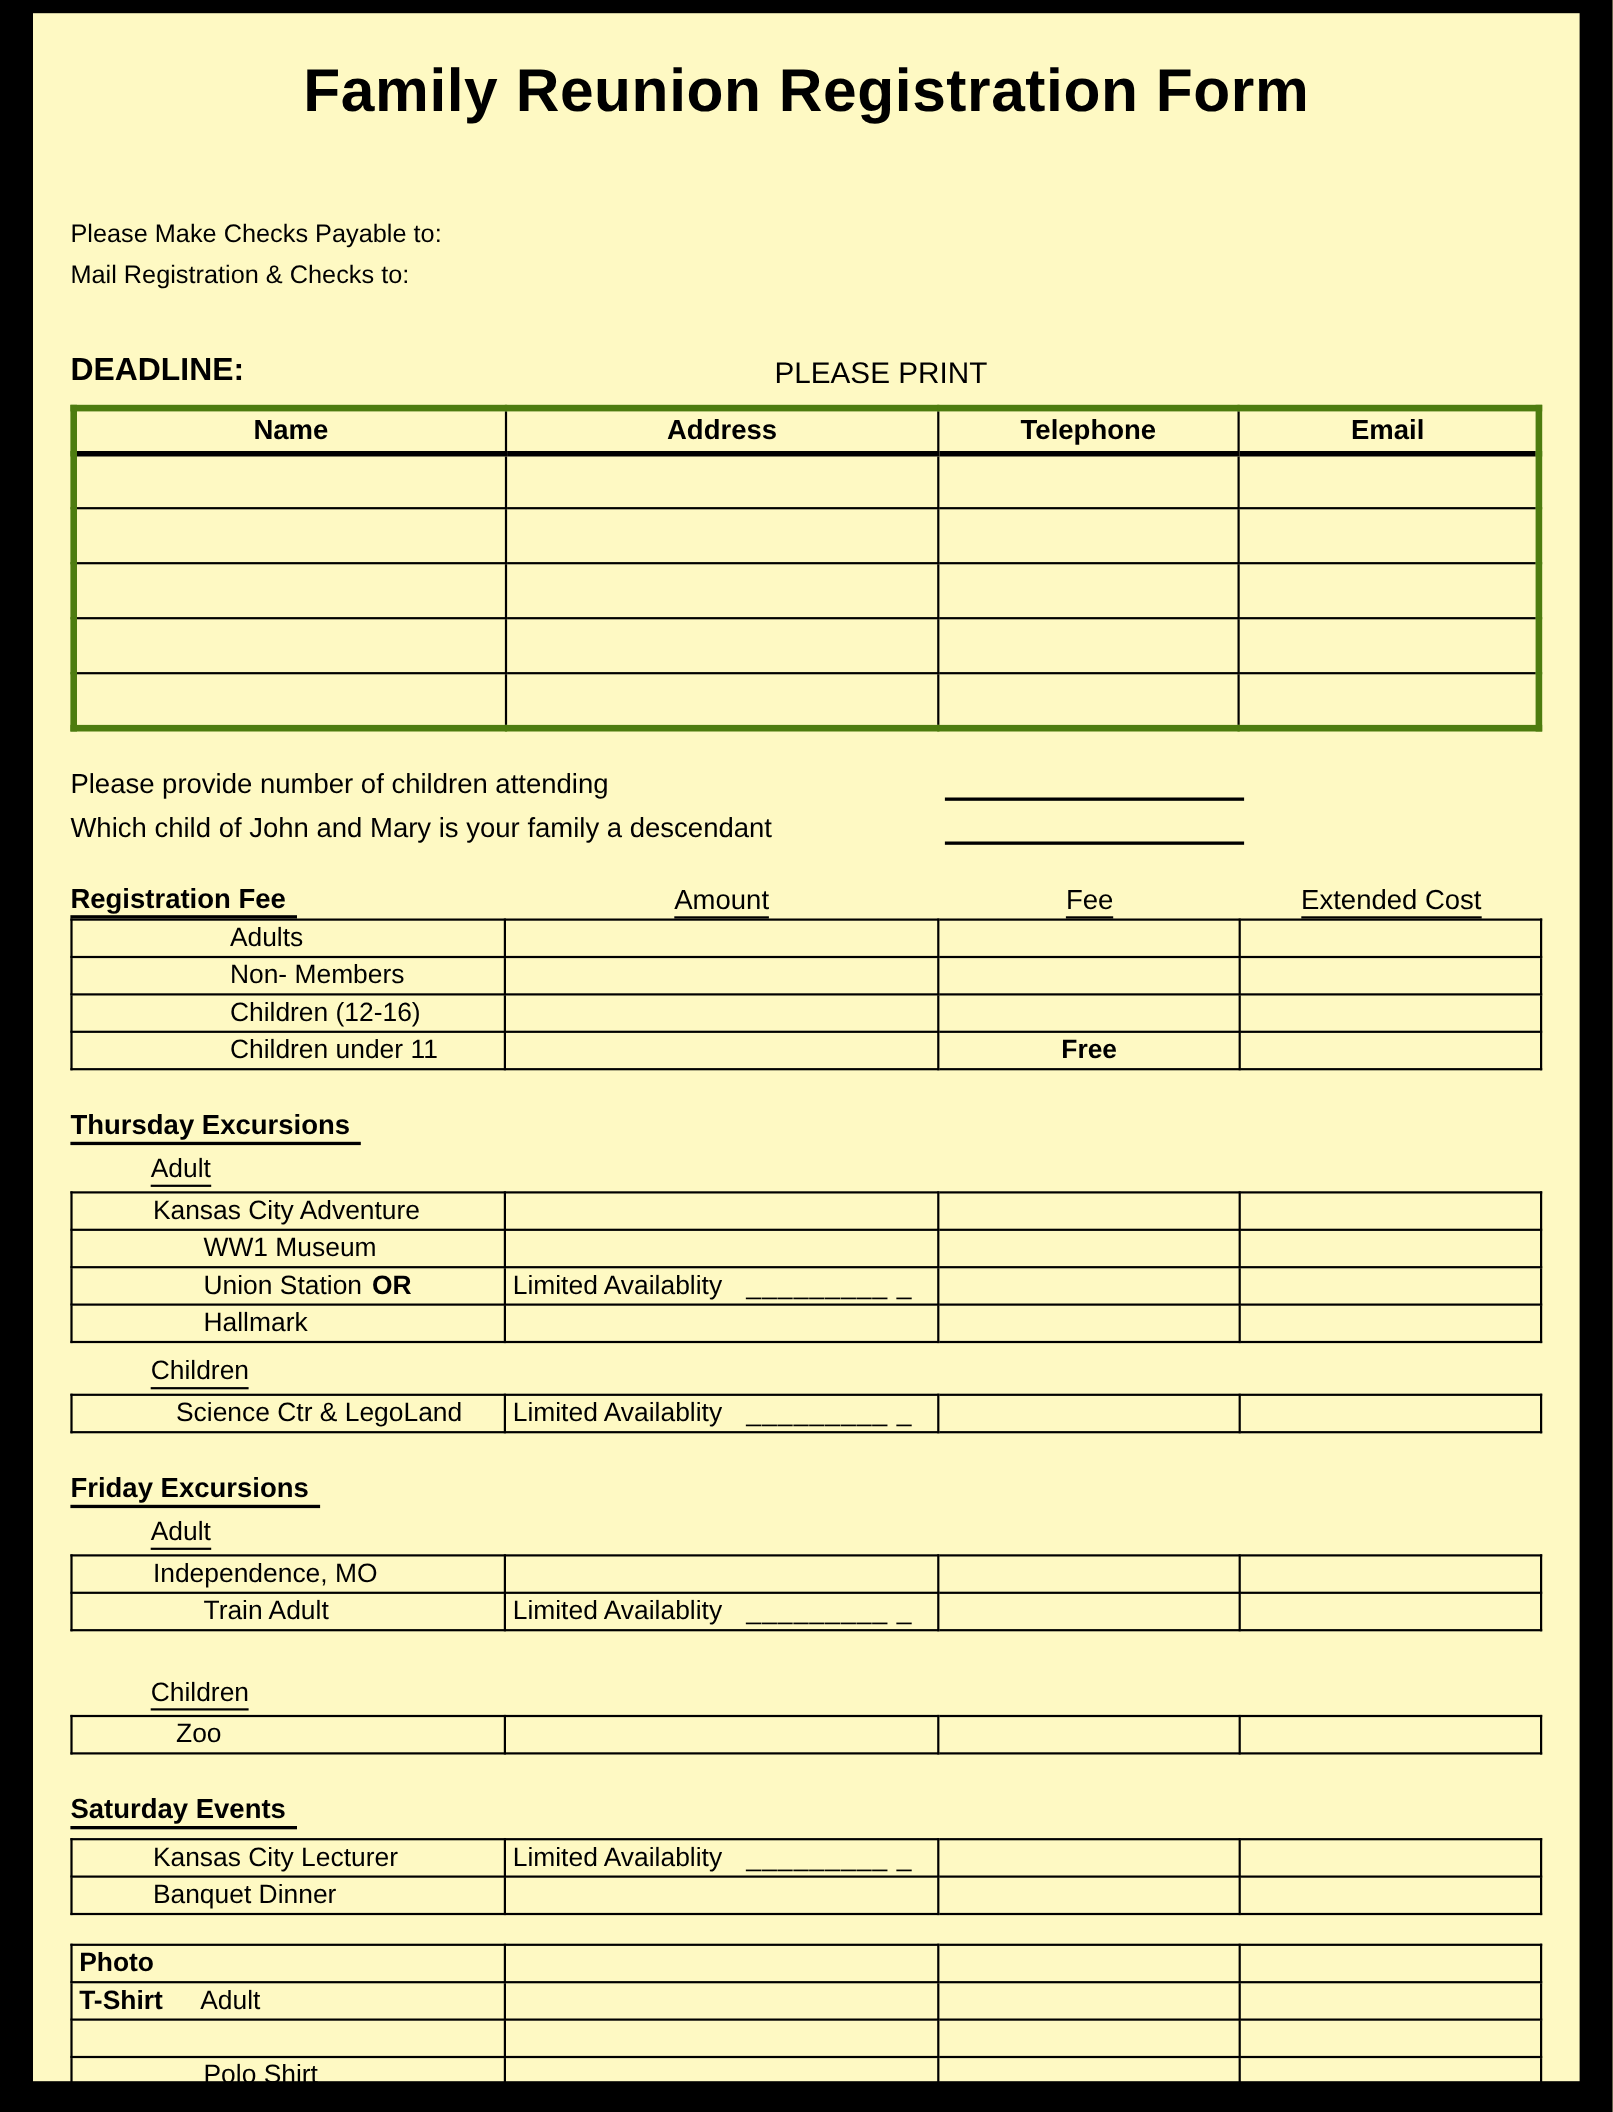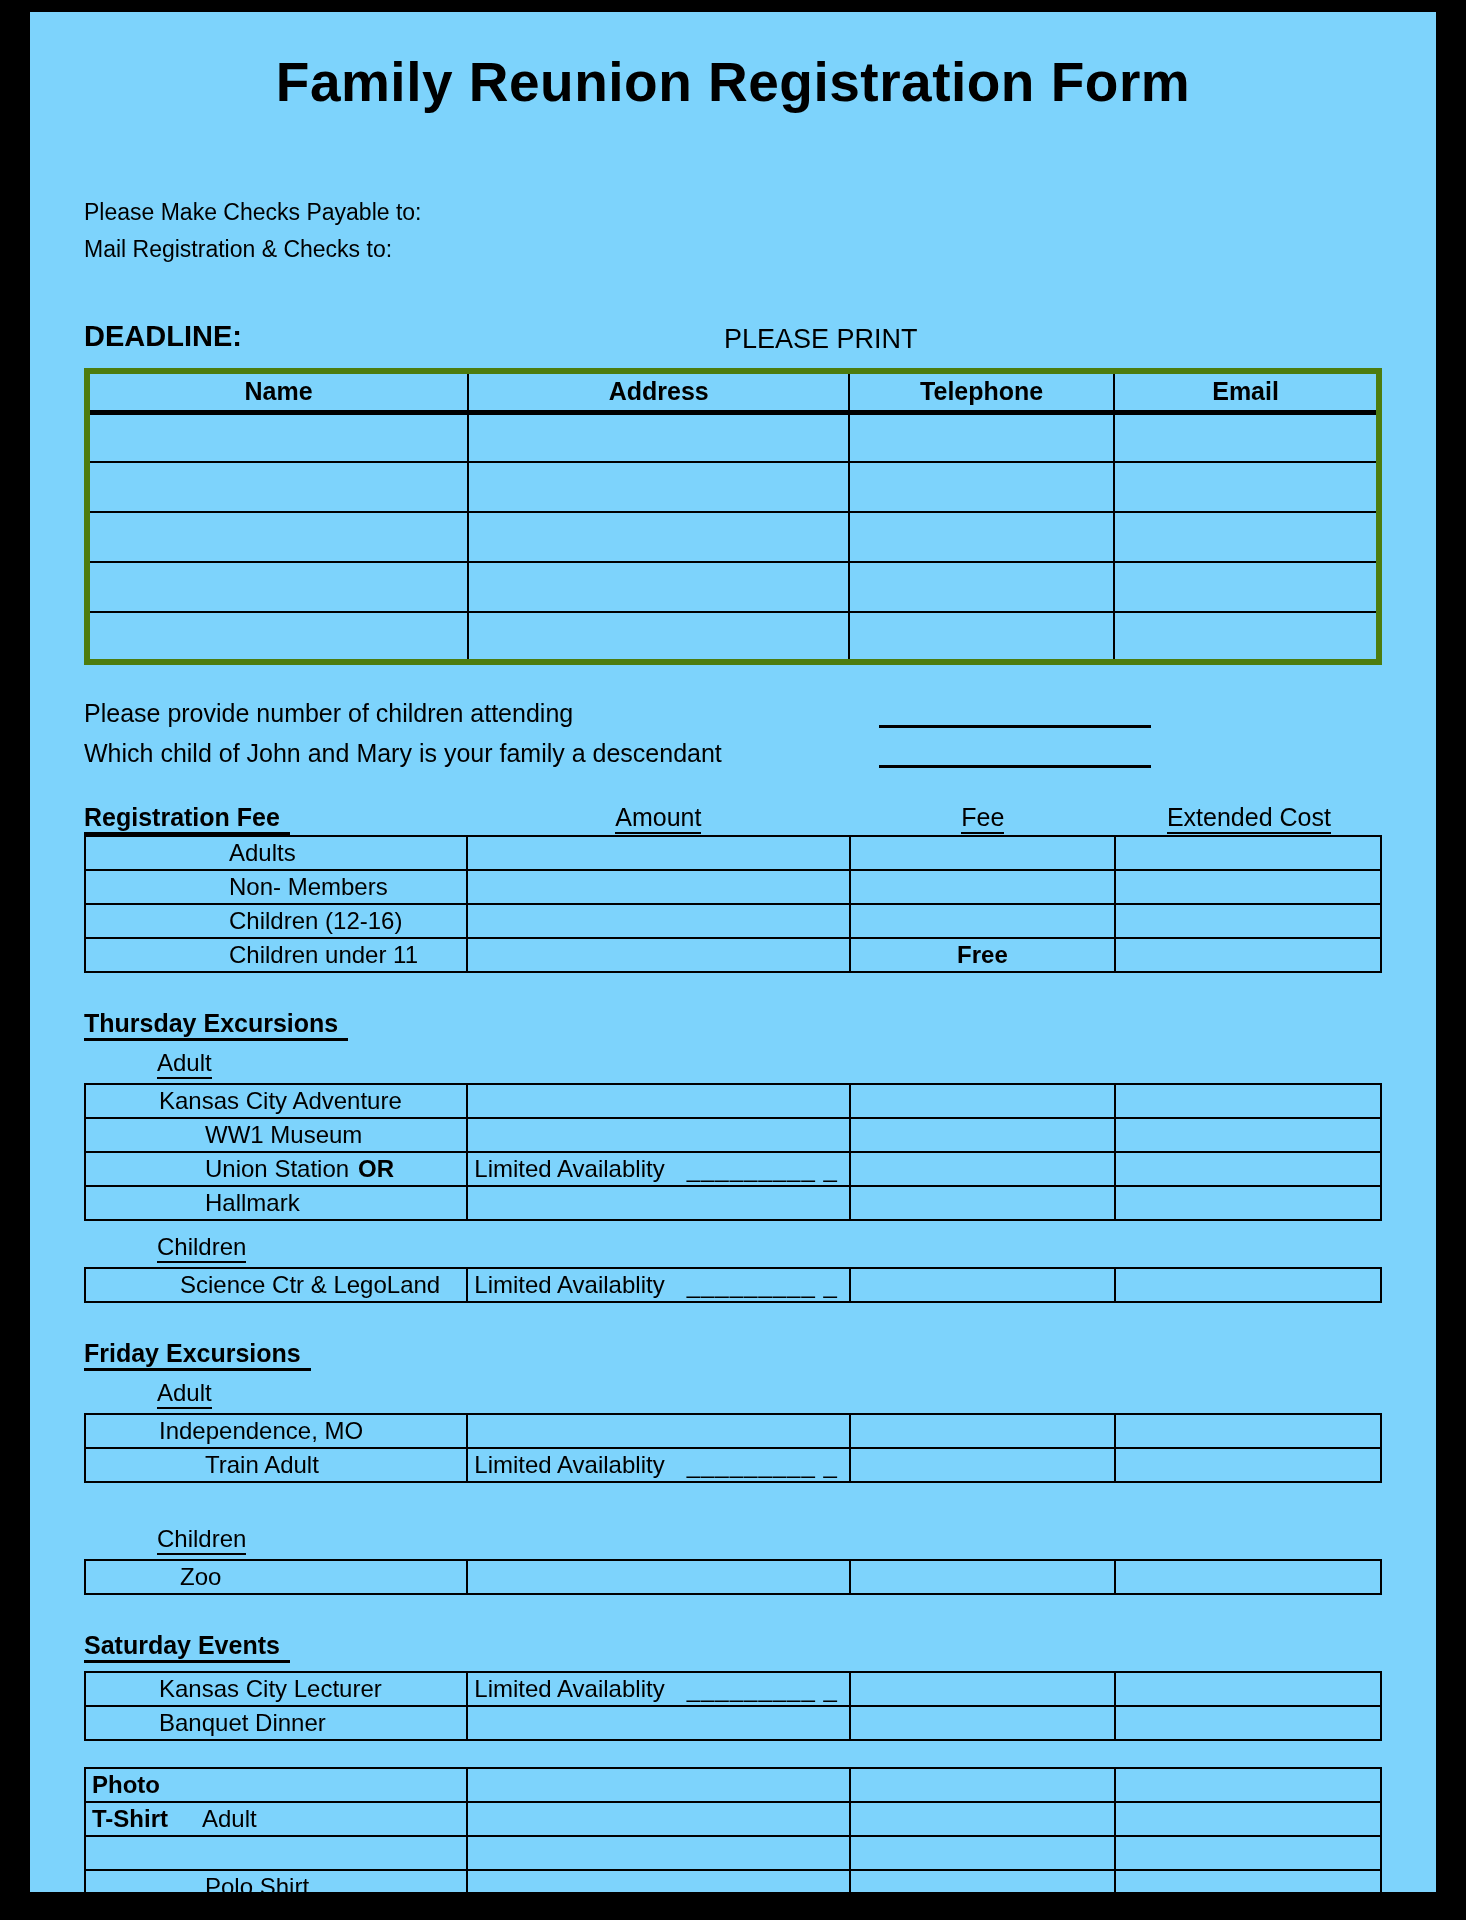--- a/index.html
+++ b/index.html
@@ -8,22 +8,22 @@
     background:#000;
     height:1920px;
     position:relative;
     font-family:"Liberation Sans", sans-serif;
     color:#000;
   }
   .page {
     position:absolute;
     left:30px; top:12px;
     width:1406px; height:1880px;
-    background:#7dd3fc;
-    padding:0 54px;
+    background:#fef9c3;
+    padding:0 34px;
   }
   h1.title {
     margin-top:38px;
     text-align:center;
     font-size:55px;
     font-weight:bold;
     letter-spacing:0.5px;
   }
   .intro { margin-top:80px; font-size:23px; line-height:37px; }
   .deadline-row { position:relative; margin-top:52px; height:42px; }
@@ -41,21 +41,21 @@
   }
   .contact-table td { border:2px solid #000; height:50px; }
 
   .questions { margin-top:28px; font-size:25px; }
   .q-line { position:relative; height:40px; display:flex; align-items:center; }
   .blank-line {
     position:absolute; left:795px; bottom:5px;
     width:272px; height:0; border-bottom:3px solid #000;
   }
 
-  .reg-header { margin-top:30px; display:flex; align-items:flex-start; font-size:25px; }
+  .reg-header { margin-top:30px; display:flex; align-items:center; font-size:25px; }
   .reg-header .col-a { width:29.5%; } .reg-header .col-b { width:29.5%; text-align:center; }
   .reg-header .col-c { width:20.5%; text-align:center; } .reg-header .col-d { width:20.5%; text-align:center; }
   .u-bold { font-weight:bold; border-bottom:3px solid #000; display:inline-block; padding-right:10px; }
   .u { border-bottom:2px solid #000; display:inline-block; }
 
   .form-table td {
     border:2px solid #000; height:34px;
     font-size:24px; padding:0 6px;
     white-space:nowrap; overflow:hidden;
   }

